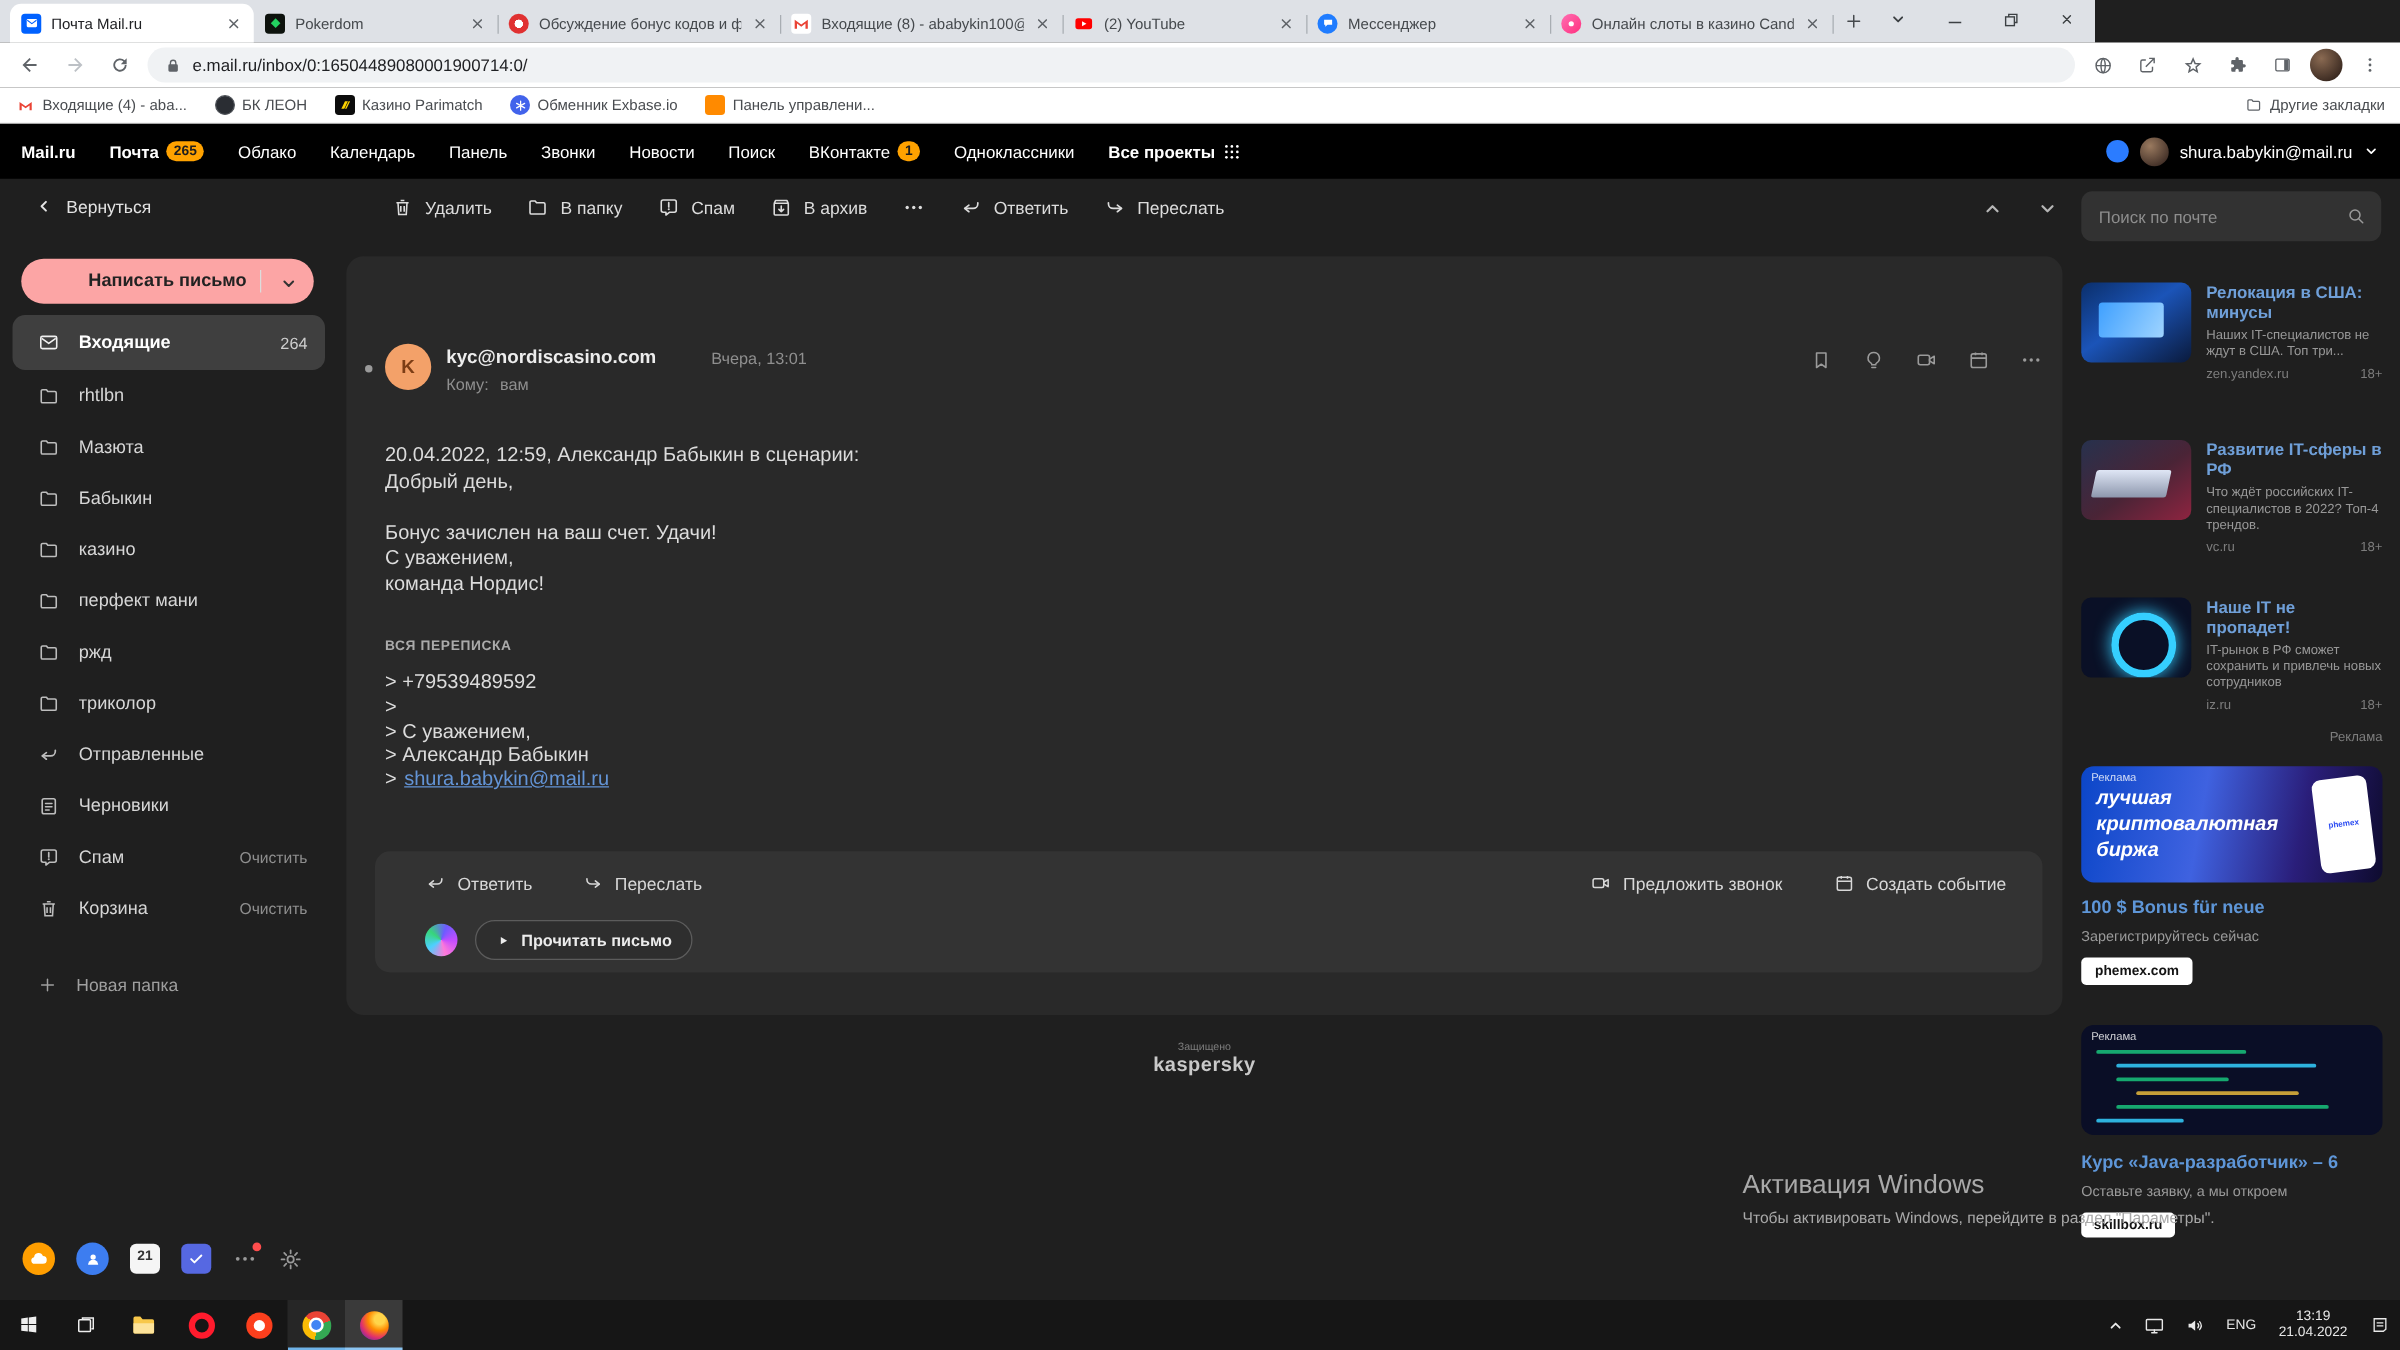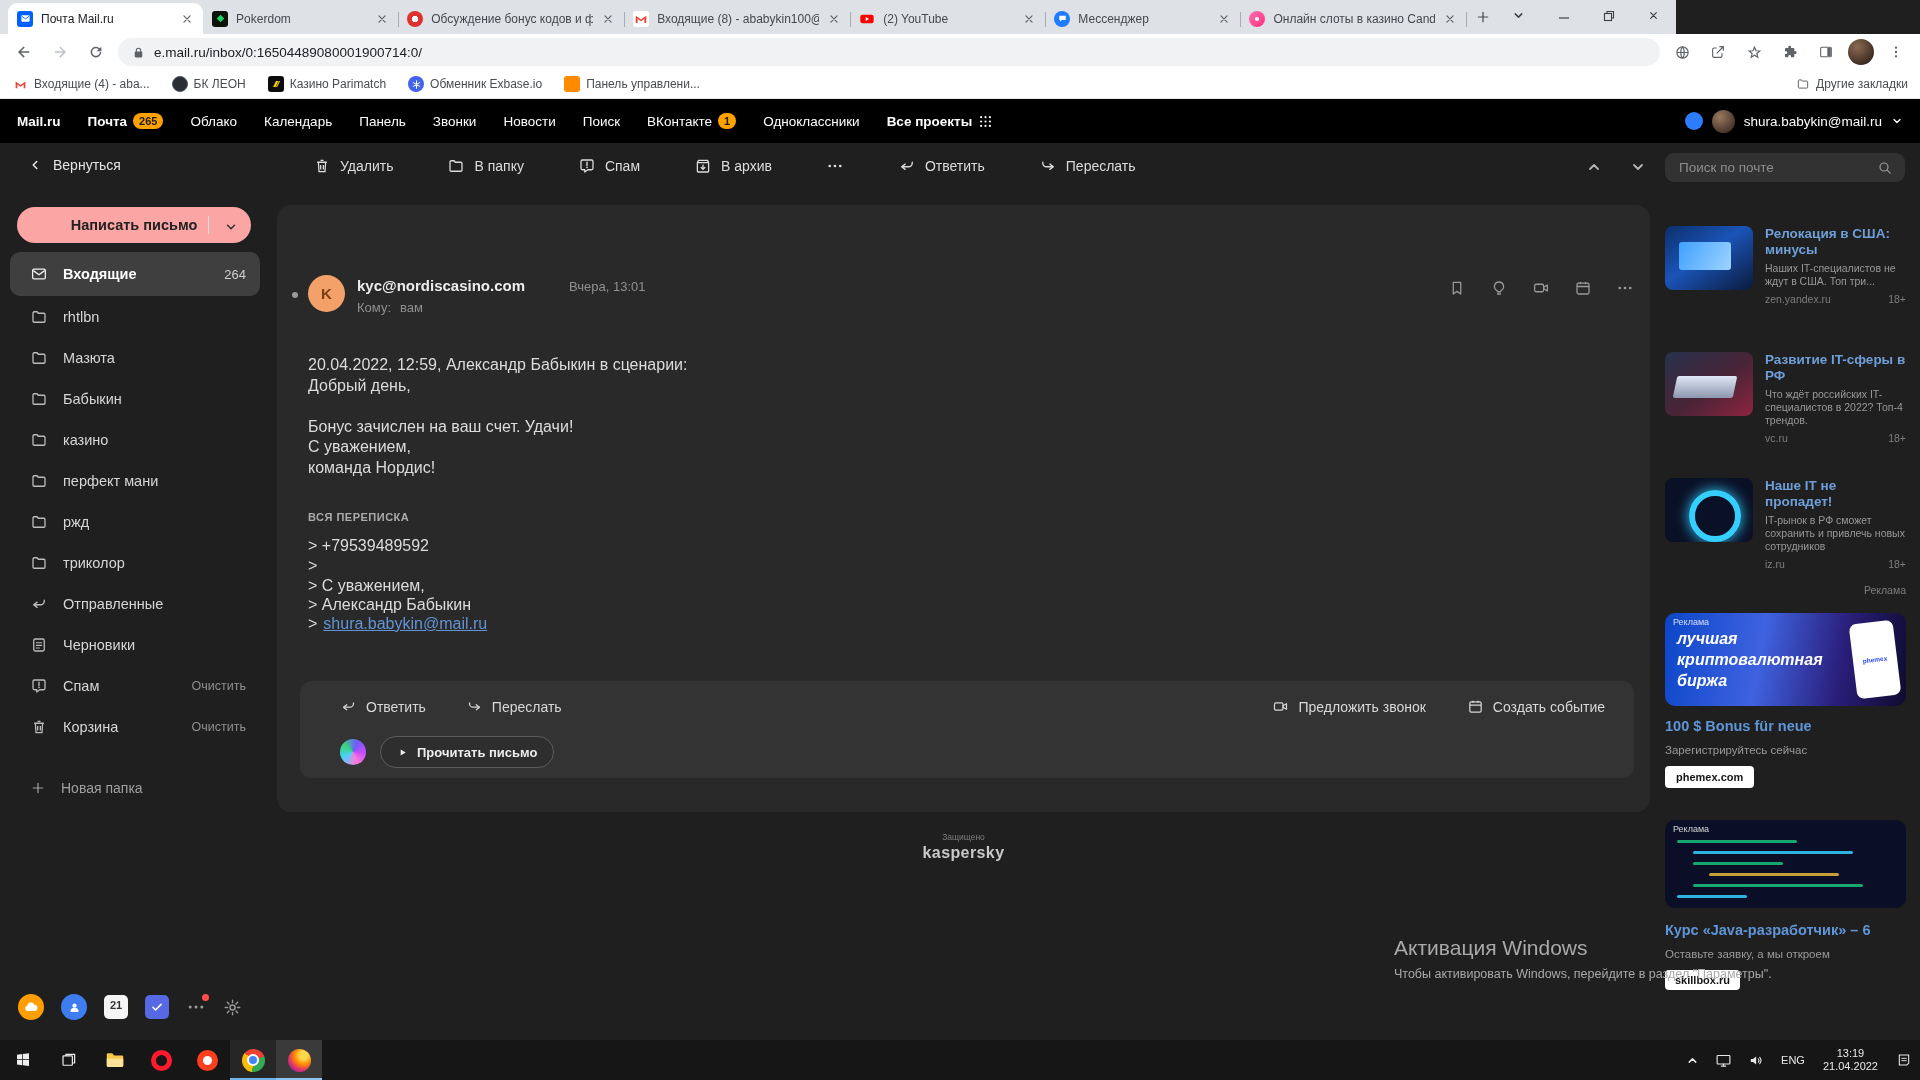--- a/index.html
+++ b/index.html
@@ -45,24 +45,24 @@
   .mn{display:flex;align-items:center;gap:6px;white-space:nowrap}
   .mn .badge{background:#ffa200;color:#1d1d1d;font-weight:700;font-size:11px;line-height:16px;border-radius:9px;padding:0 6px}
   .brand{font-weight:700}
   .acct{margin-left:auto;display:flex;align-items:center;gap:9px}
   .bluecirc{width:18px;height:18px;border-radius:50%;background:#2b7cff}
   .mavatar{width:23px;height:23px;border-radius:50%;background:radial-gradient(circle at 35% 30%,#9a7a5f,#46332a 75%)}
 
   
   .toolbar{position:absolute;top:143px;left:0;width:1920px;height:52px;color:#d9d9d9;font-size:14px}
   .back{position:absolute;left:28px;top:14px;display:flex;align-items:center;gap:11px;color:#e3e3e3}
-  .acts{position:absolute;left:313px;top:14px;display:flex;align-items:center;gap:54px}
+  .acts{position:absolute;left:313px;top:14px;display:flex;align-items:center;gap:28px}
   .act{display:flex;align-items:center;gap:9px;color:#dcdcdc}
   .tchev{position:absolute;top:16px;color:#b5b5b5}
-  .searchbox{position:absolute;left:1665px;top:10px;width:240px;height:29px;background:#323232;border-radius:9px;display:flex;align-items:center;padding:0 12px;box-sizing:border-box;color:#8d8d8d}
+  .searchbox{position:absolute;left:1665px;top:10px;width:240px;height:40px;background:#323232;border-radius:9px;display:flex;align-items:center;padding:0 12px;box-sizing:border-box;color:#8d8d8d}
   .searchbox input{flex:1;background:transparent;border:0;outline:0;color:#cfcfcf;font-size:13.5px;font-family:inherit}
   .searchbox input::placeholder{color:#8d8d8d}
 
   
   .compose{position:absolute;left:17px;top:207px;width:234px;height:36px;background:#fca5a5;border-radius:21px;display:flex;align-items:center;justify-content:center;font-weight:700;font-size:14.5px;color:#222}
   .compose .sep{position:absolute;right:42px;top:9px;bottom:9px;width:1px;background:#dcdcdc}
   .compose .car{position:absolute;right:13px;top:13px;color:#333}
   .folders{position:absolute;left:10px;top:252px;width:250px}
   .frow{height:41px;display:flex;align-items:center;padding:0 14px 0 20px;gap:15px;color:#d6d6d6;font-size:14.5px;border-radius:10px;box-sizing:border-box}
   .frow .fi{color:#bdbdbd;flex:none}

